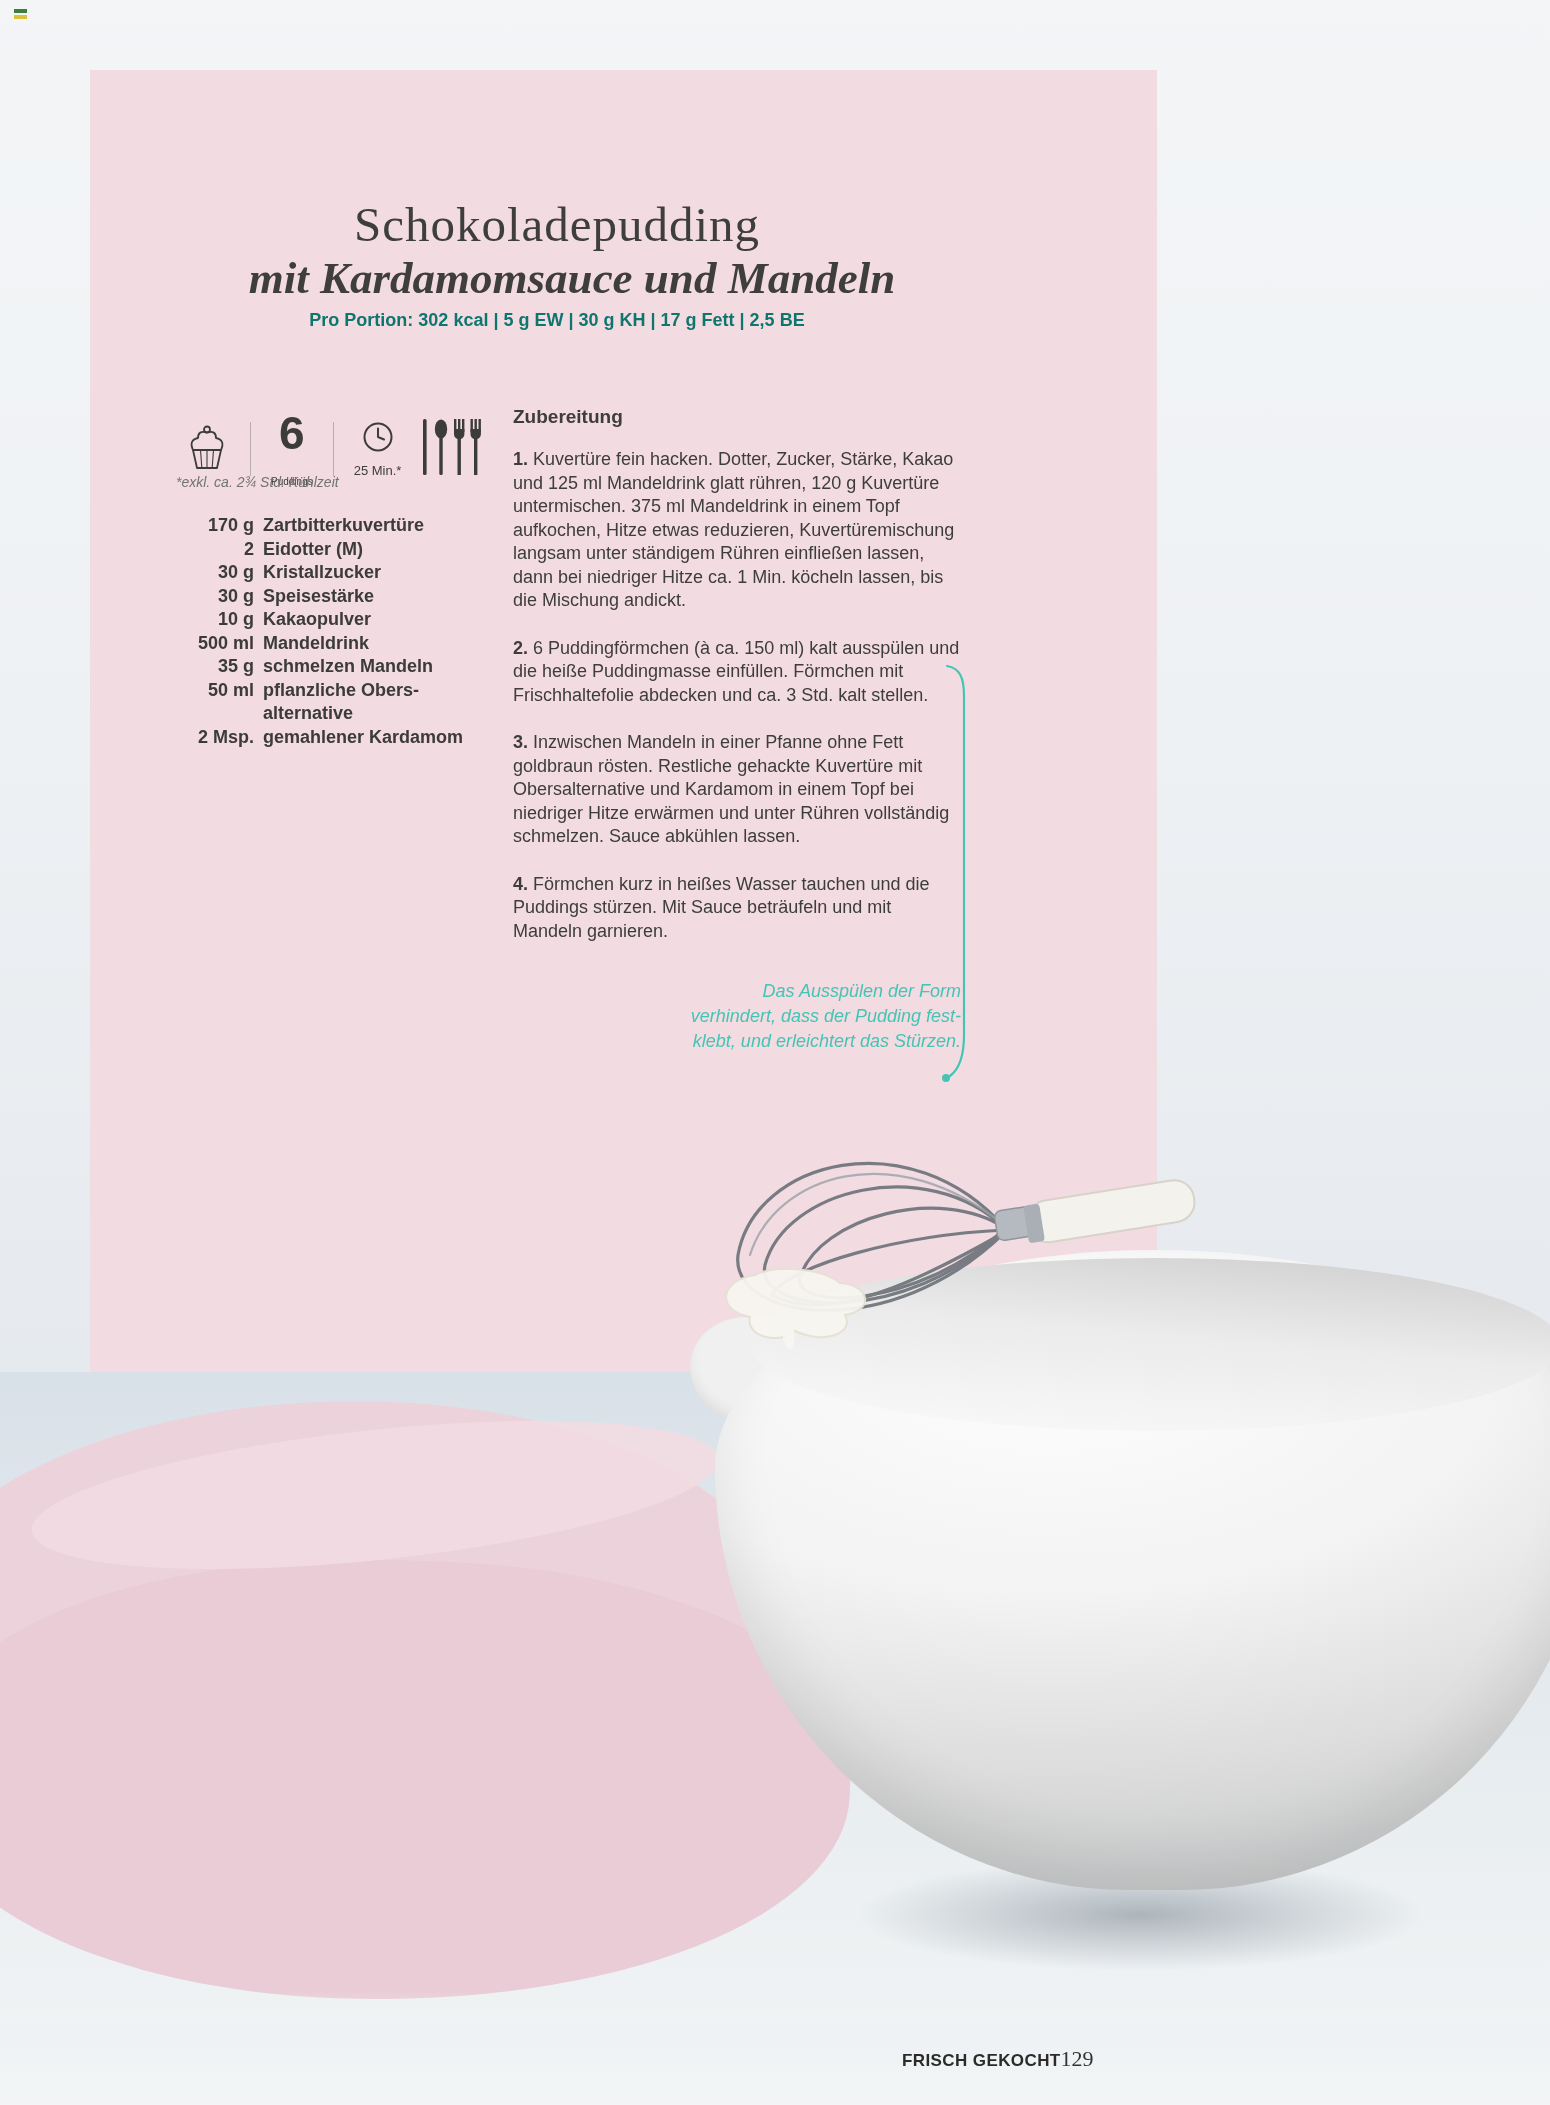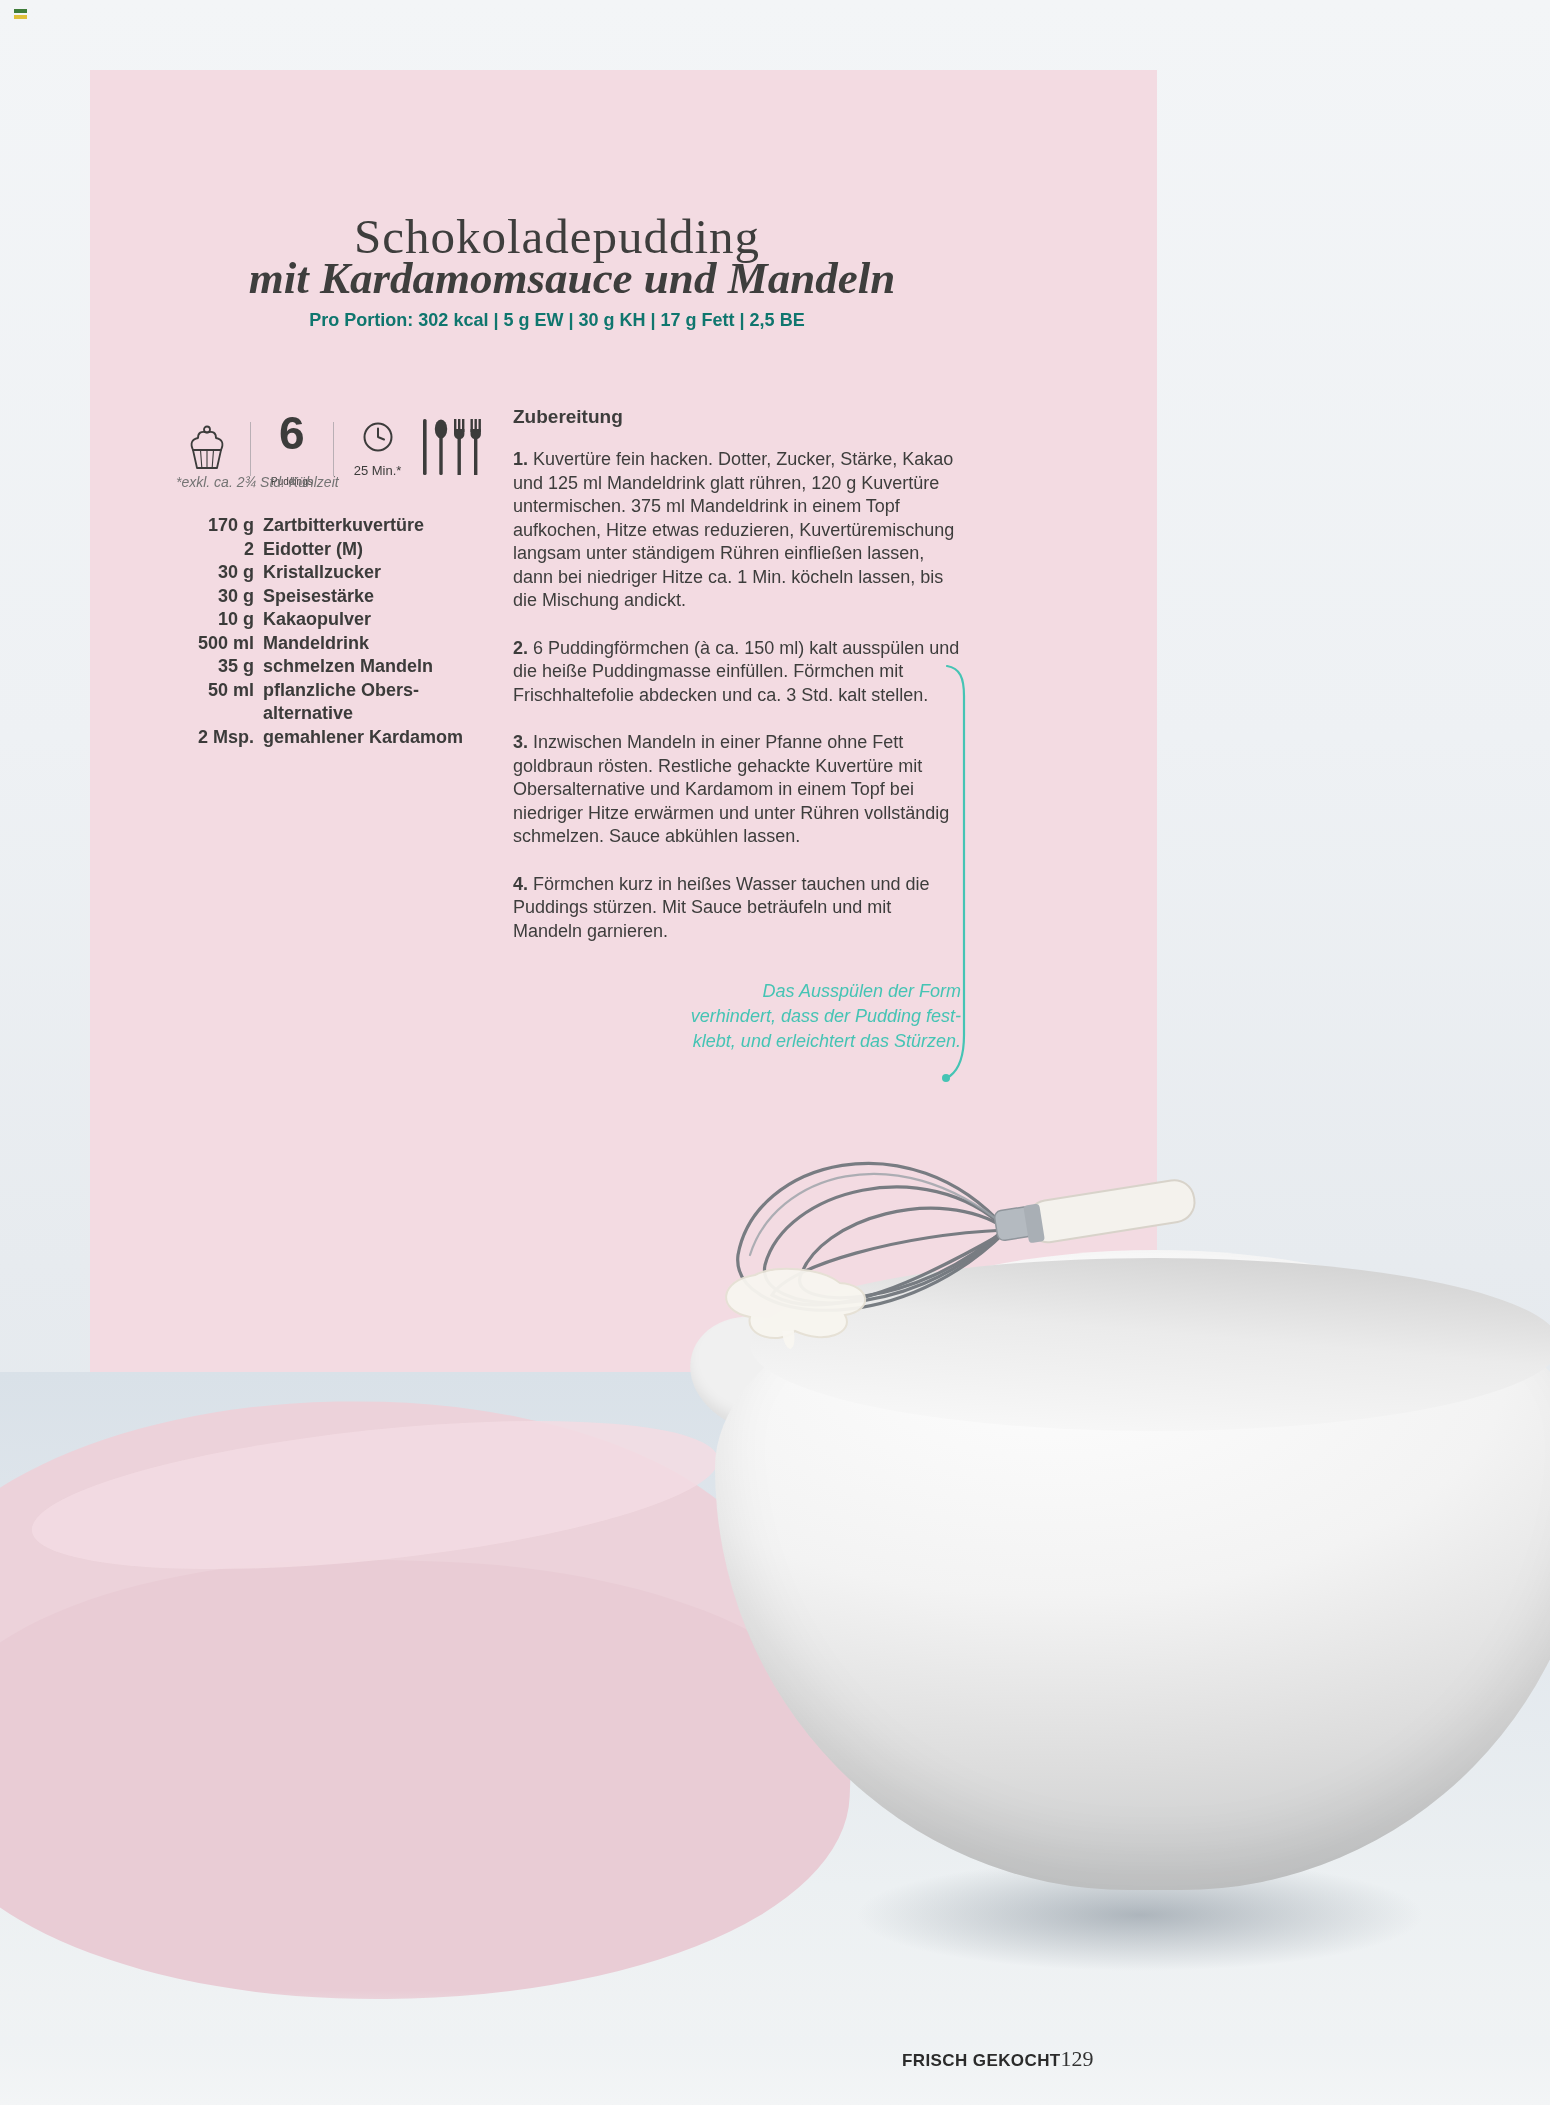--- a/index.html
+++ b/index.html
@@ -10,21 +10,21 @@
   
   .corner-mark{position:absolute;left:14px;top:9px;z-index:12;}
   .corner-mark .bar{width:13px;height:4px;margin-bottom:2px;}
   .bar-green{background:#3f7d3a;}
   .bar-yellow{background:#dfc03a;}
 
   
   .panel{position:absolute;left:90px;top:70px;width:1067px;height:1302px;
          background:var(--panel-pink,#f3dbe2);z-index:1;}
 
-  .title1{position:absolute;top:138px;left:0;width:934px;text-align:center;
+  .title1{position:absolute;top:126px;left:0;width:934px;text-align:center;
           font-family:"Liberation Serif",serif;font-size:49px;font-weight:400;
           color:#3e3e3d;letter-spacing:1px;}
   .title2{position:absolute;top:182px;left:0;width:934px;text-align:center;
           font-family:"Liberation Serif",serif;font-size:45px;font-style:italic;
           color:#3e3e3d;}
   .nutrition{position:absolute;top:240px;left:0;width:934px;text-align:center;
              font-size:18px;font-weight:700;color:#0f766e;}
 
   .meta{position:absolute;top:340px;left:94px;display:flex;align-items:center;gap:20px;}
   .meta-sep{width:1px;height:54px;background:#b9afb5;}

